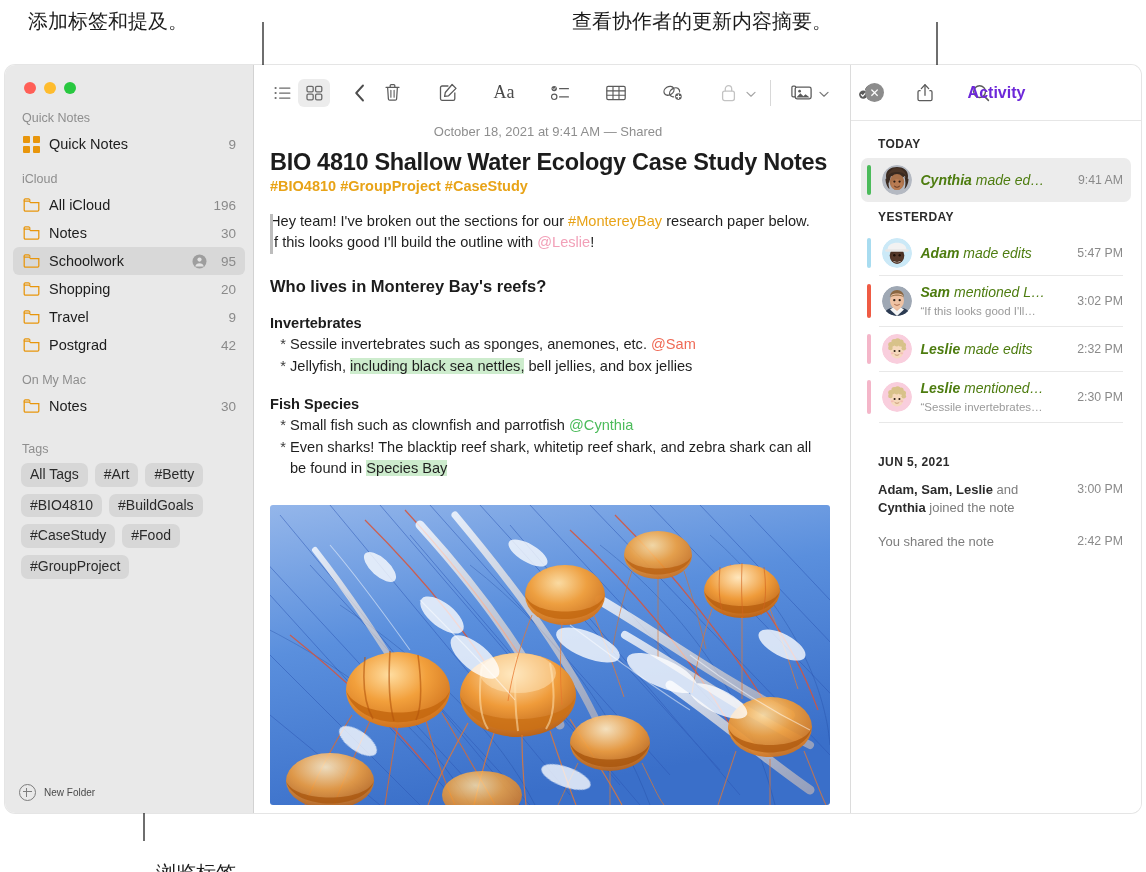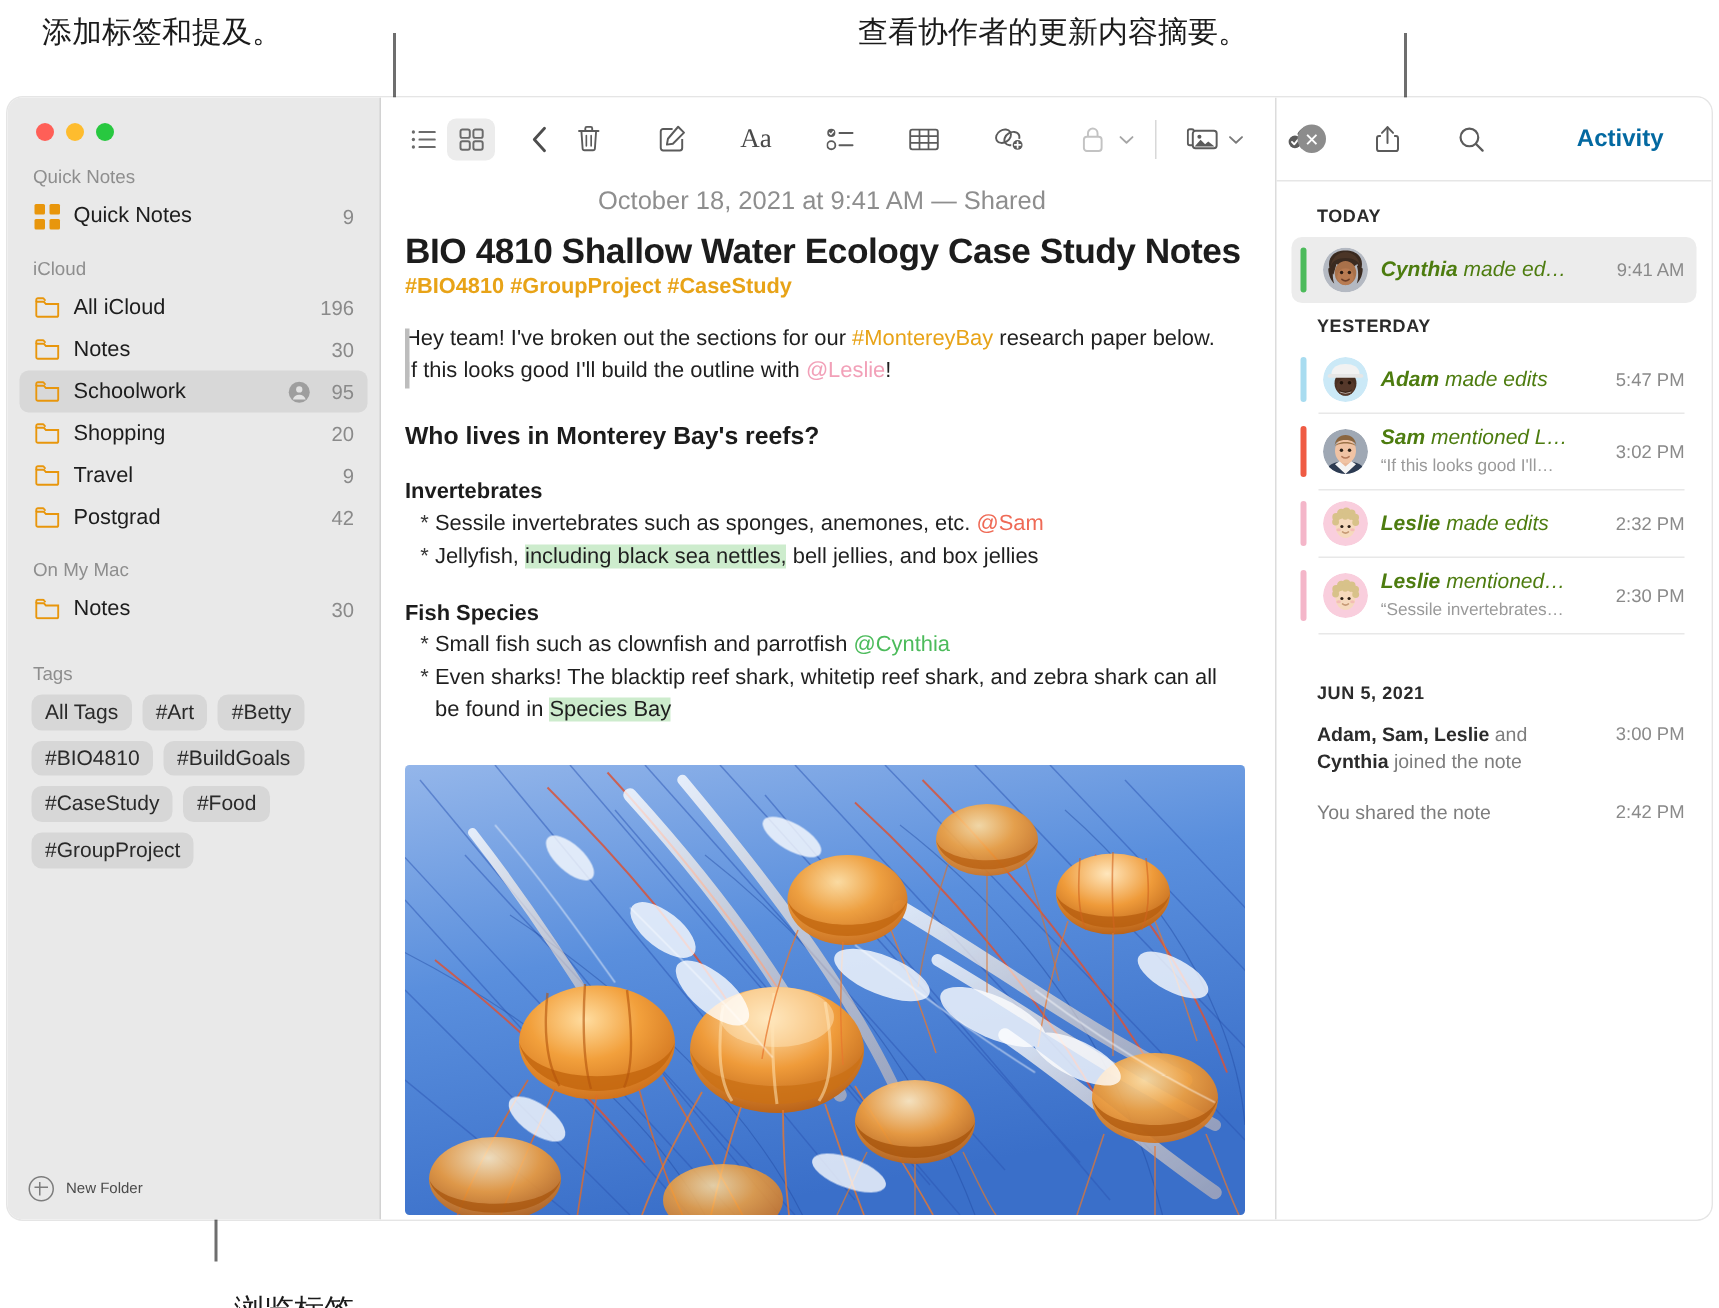--- a/index.html
+++ b/index.html
@@ -203,21 +203,21 @@
 
   #note-body {
     flex: 1 1 auto;
     overflow: hidden;
     padding: 0 0 0 0;
     position: relative;
   }
   .note-inner { padding: 0 22px 0 14px; }
   .note-date {
     text-align: center;
-    font-size: 17px;
+    font-size: 13px;
     color: #8e8e8e;
     padding: 4px 0 10px;
   }
   .note-title {
     font-size: 23.5px;
     font-weight: bold;
     color: #1c1c1c;
     letter-spacing: -0.3px;
     line-height: 1.15;
     padding-left: 2px;
@@ -309,24 +309,24 @@
     width: 19px; height: 19px;
     border-radius: 50%;
     background: #8c8c8c;
     color: #ffffff;
     display: flex; align-items: center; justify-content: center;
     font-size: 12px;
     line-height: 1;
   }
   .act-title {
     flex: 1 1 auto;
-    text-align: right;
+    text-align: center;
     font-size: 16px;
     font-weight: bold;
-    color: #0369a1;
+    color: #6d28d9;
     padding-right: 32px;
   }
   .act-list { flex: 1 1 auto; overflow: hidden; padding-top: 8px; }
   .act-day {
     font-size: 12px;
     font-weight: bold;
     color: #2b2b2b;
     letter-spacing: 0.4px;
     padding: 8px 0 7px 27px;
   }

